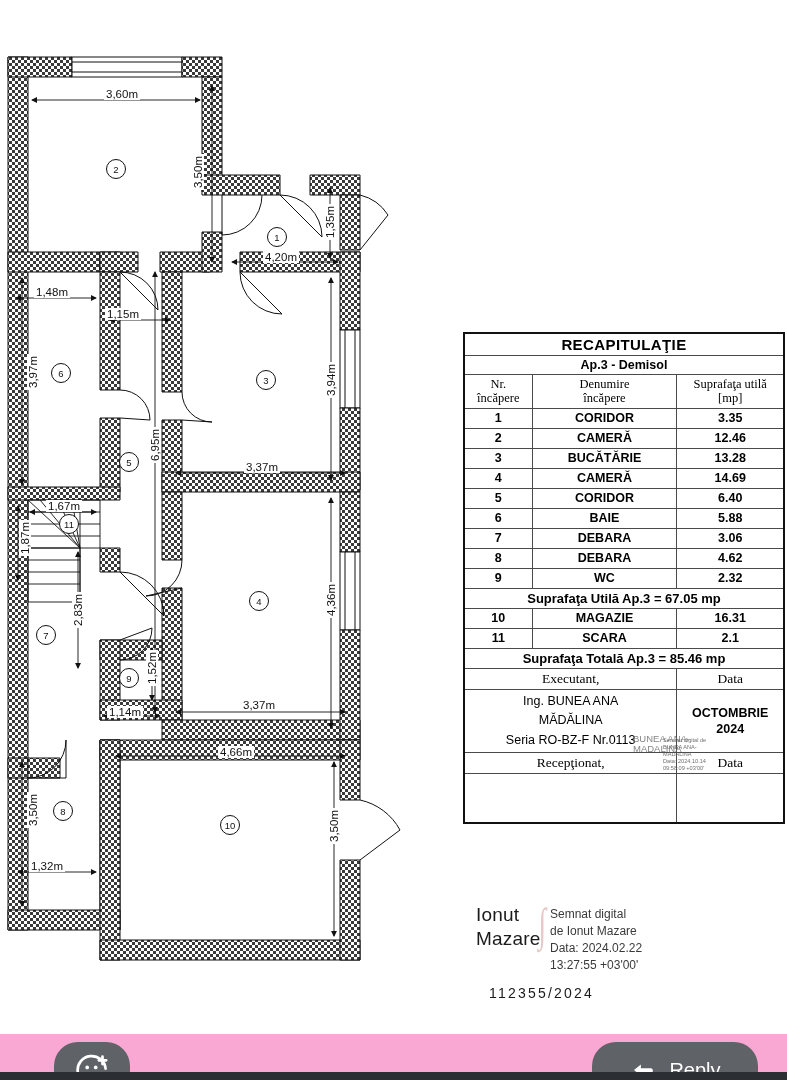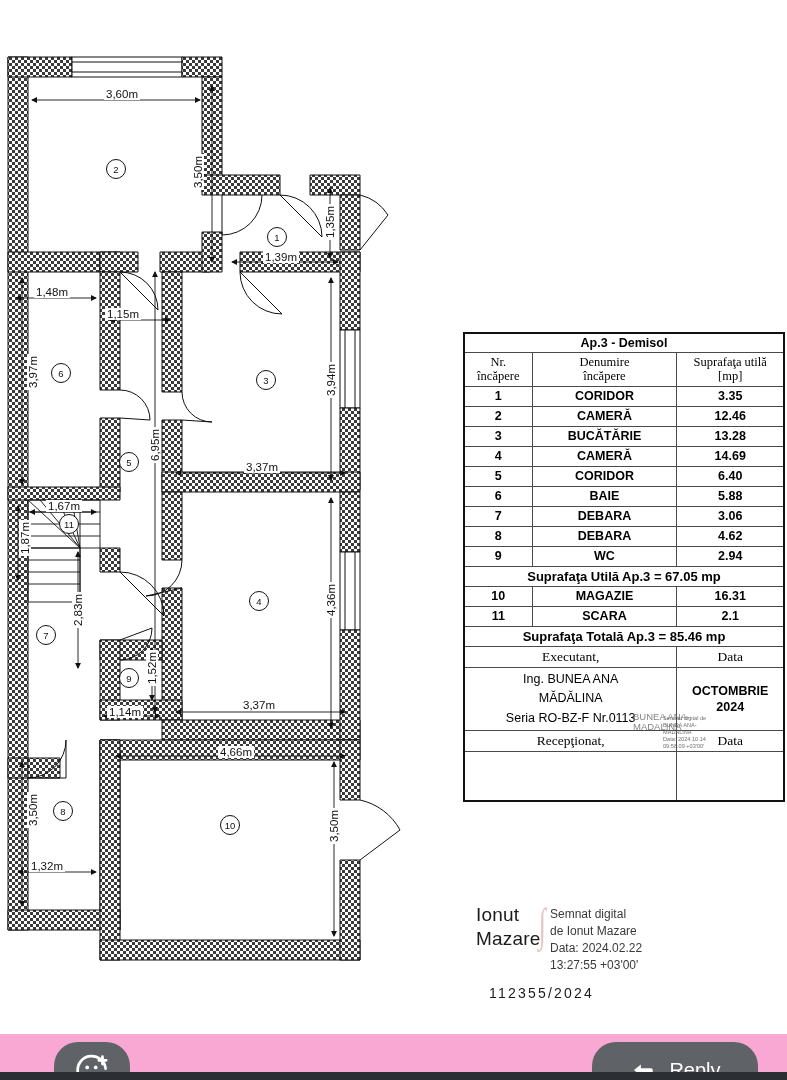--- a/index.html
+++ b/index.html
@@ -384,21 +384,21 @@
         <div style="position: absolute; left: 36px; top: 625px; width: 18px; height: 18px; border: 1px solid rgb(17, 17, 17); border-radius: 50%; display: flex; align-items: center; justify-content: center; font-family: &quot;Liberation Sans&quot;, sans-serif; font-size: 9.5px; color: rgb(17, 17, 17); background: rgb(255, 255, 255);">7</div>
         <div style="position: absolute; left: 53px; top: 801px; width: 18px; height: 18px; border: 1px solid rgb(17, 17, 17); border-radius: 50%; display: flex; align-items: center; justify-content: center; font-family: &quot;Liberation Sans&quot;, sans-serif; font-size: 9.5px; color: rgb(17, 17, 17); background: rgb(255, 255, 255);">8</div>
         <div style="position: absolute; left: 119px; top: 668px; width: 18px; height: 18px; border: 1px solid rgb(17, 17, 17); border-radius: 50%; display: flex; align-items: center; justify-content: center; font-family: &quot;Liberation Sans&quot;, sans-serif; font-size: 9.5px; color: rgb(17, 17, 17); background: rgb(255, 255, 255);">9</div>
         <div style="position: absolute; left: 220px; top: 815px; width: 18px; height: 18px; border: 1px solid rgb(17, 17, 17); border-radius: 50%; display: flex; align-items: center; justify-content: center; font-family: &quot;Liberation Sans&quot;, sans-serif; font-size: 9.5px; color: rgb(17, 17, 17); background: rgb(255, 255, 255);">10</div>
         <div style="position: absolute; left: 59px; top: 514px; width: 18px; height: 18px; border: 1px solid rgb(17, 17, 17); border-radius: 50%; display: flex; align-items: center; justify-content: center; font-family: &quot;Liberation Sans&quot;, sans-serif; font-size: 9.5px; color: rgb(17, 17, 17); background: rgb(255, 255, 255);">11</div>
       </div>
 
     <div id="dimlabels">
         <div style="position: absolute; left: 122px; top: 94px; transform: translate(-50%, -50%); font-family: &quot;Liberation Sans&quot;, sans-serif; font-size: 11.5px; color: rgb(17, 17, 17); background: rgb(255, 255, 255); padding: 0px 2px; white-space: nowrap;">3,60m</div>
         <div style="position: absolute; left: 198px; top: 172px; transform: translate(-50%, -50%) rotate(-90deg); font-family: &quot;Liberation Sans&quot;, sans-serif; font-size: 11.5px; color: rgb(17, 17, 17); background: rgb(255, 255, 255); padding: 0px 2px; white-space: nowrap;">3,50m</div>
-        <div style="position: absolute; left: 281px; top: 257px; transform: translate(-50%, -50%); font-family: &quot;Liberation Sans&quot;, sans-serif; font-size: 11.5px; color: rgb(17, 17, 17); background: rgb(255, 255, 255); padding: 0px 2px; white-space: nowrap;">1,39m</div>
+        <div style="position: absolute; left: 281px; top: 257px; transform: translate(-50%, -50%); font-family: &quot;Liberation Sans&quot;, sans-serif; font-size: 11.5px; color: rgb(17, 17, 17); background: rgb(255, 255, 255); padding: 0px 2px; white-space: nowrap;">4,20m</div>
         <div style="position: absolute; left: 330px; top: 222px; transform: translate(-50%, -50%) rotate(-90deg); font-family: &quot;Liberation Sans&quot;, sans-serif; font-size: 11.5px; color: rgb(17, 17, 17); background: rgb(255, 255, 255); padding: 0px 2px; white-space: nowrap;">1,35m</div>
         <div style="position: absolute; left: 52px; top: 292px; transform: translate(-50%, -50%); font-family: &quot;Liberation Sans&quot;, sans-serif; font-size: 11.5px; color: rgb(17, 17, 17); background: rgb(255, 255, 255); padding: 0px 2px; white-space: nowrap;">1,48m</div>
         <div style="position: absolute; left: 123px; top: 314px; transform: translate(-50%, -50%); font-family: &quot;Liberation Sans&quot;, sans-serif; font-size: 11.5px; color: rgb(17, 17, 17); background: rgb(255, 255, 255); padding: 0px 2px; white-space: nowrap;">1,15m</div>
         <div style="position: absolute; left: 33px; top: 372px; transform: translate(-50%, -50%) rotate(-90deg); font-family: &quot;Liberation Sans&quot;, sans-serif; font-size: 11.5px; color: rgb(17, 17, 17); background: rgb(255, 255, 255); padding: 0px 2px; white-space: nowrap;">3,97m</div>
         <div style="position: absolute; left: 331px; top: 380px; transform: translate(-50%, -50%) rotate(-90deg); font-family: &quot;Liberation Sans&quot;, sans-serif; font-size: 11.5px; color: rgb(17, 17, 17); background: rgb(255, 255, 255); padding: 0px 2px; white-space: nowrap;">3,94m</div>
         <div style="position: absolute; left: 262px; top: 467px; transform: translate(-50%, -50%); font-family: &quot;Liberation Sans&quot;, sans-serif; font-size: 11.5px; color: rgb(17, 17, 17); background: rgb(255, 255, 255); padding: 0px 2px; white-space: nowrap;">3,37m</div>
         <div style="position: absolute; left: 155px; top: 445px; transform: translate(-50%, -50%) rotate(-90deg); font-family: &quot;Liberation Sans&quot;, sans-serif; font-size: 11.5px; color: rgb(17, 17, 17); background: rgb(255, 255, 255); padding: 0px 2px; white-space: nowrap;">6,95m</div>
         <div style="position: absolute; left: 64px; top: 506px; transform: translate(-50%, -50%); font-family: &quot;Liberation Sans&quot;, sans-serif; font-size: 11.5px; color: rgb(17, 17, 17); background: rgb(255, 255, 255); padding: 0px 2px; white-space: nowrap;">1,67m</div>
         <div style="position: absolute; left: 25px; top: 538px; transform: translate(-50%, -50%) rotate(-90deg); font-family: &quot;Liberation Sans&quot;, sans-serif; font-size: 11.5px; color: rgb(17, 17, 17); background: rgb(255, 255, 255); padding: 0px 2px; white-space: nowrap;">1,87m</div>
         <div style="position: absolute; left: 78px; top: 610px; transform: translate(-50%, -50%) rotate(-90deg); font-family: &quot;Liberation Sans&quot;, sans-serif; font-size: 11.5px; color: rgb(17, 17, 17); background: rgb(255, 255, 255); padding: 0px 2px; white-space: nowrap;">2,83m</div>
@@ -408,20 +408,23 @@
         <div style="position: absolute; left: 331px; top: 600px; transform: translate(-50%, -50%) rotate(-90deg); font-family: &quot;Liberation Sans&quot;, sans-serif; font-size: 11.5px; color: rgb(17, 17, 17); background: rgb(255, 255, 255); padding: 0px 2px; white-space: nowrap;">4,36m</div>
         <div style="position: absolute; left: 236px; top: 752px; transform: translate(-50%, -50%); font-family: &quot;Liberation Sans&quot;, sans-serif; font-size: 11.5px; color: rgb(17, 17, 17); background: rgb(255, 255, 255); padding: 0px 2px; white-space: nowrap;">4,66m</div>
         <div style="position: absolute; left: 334px; top: 826px; transform: translate(-50%, -50%) rotate(-90deg); font-family: &quot;Liberation Sans&quot;, sans-serif; font-size: 11.5px; color: rgb(17, 17, 17); background: rgb(255, 255, 255); padding: 0px 2px; white-space: nowrap;">3,50m</div>
         <div style="position: absolute; left: 33px; top: 810px; transform: translate(-50%, -50%) rotate(-90deg); font-family: &quot;Liberation Sans&quot;, sans-serif; font-size: 11.5px; color: rgb(17, 17, 17); background: rgb(255, 255, 255); padding: 0px 2px; white-space: nowrap;">3,50m</div>
         <div style="position: absolute; left: 47px; top: 866px; transform: translate(-50%, -50%); font-family: &quot;Liberation Sans&quot;, sans-serif; font-size: 11.5px; color: rgb(17, 17, 17); background: rgb(255, 255, 255); padding: 0px 2px; white-space: nowrap;">1,32m</div>
       </div>
   </div>
 
   <table id="recap">
     <tbody>
+      <tr class="title-row">
+        <td colspan="3">RECAPITULAŢIE</td>
+      </tr>
       <tr class="sub-row">
         <td colspan="3">Ap.3 - Demisol</td>
       </tr>
       <tr class="head-row">
         <td class="r-nr">
           <div>Nr.</div>
           <div>încăpere</div>
         </td>
         <td class="r-name">
           <div>Denumire</div>
@@ -470,21 +473,21 @@
           <td class="ar">3.06</td>
         </tr>
         <tr class="body-row">
           <td>8</td>
           <td class="nm">DEBARA</td>
           <td class="ar">4.62</td>
         </tr>
         <tr class="body-row">
           <td>9</td>
           <td class="nm">WC</td>
-          <td class="ar">2.94</td>
+          <td class="ar">2.32</td>
         </tr>
       </tbody>
     <tbody>
       <tr class="sum-row">
         <td colspan="3">Suprafaţa Utilă Ap.3 = 67.05 mp</td>
       </tr>
     </tbody>
     <tbody id="annex-body">
         <tr class="body-row">
           <td>10</td>

